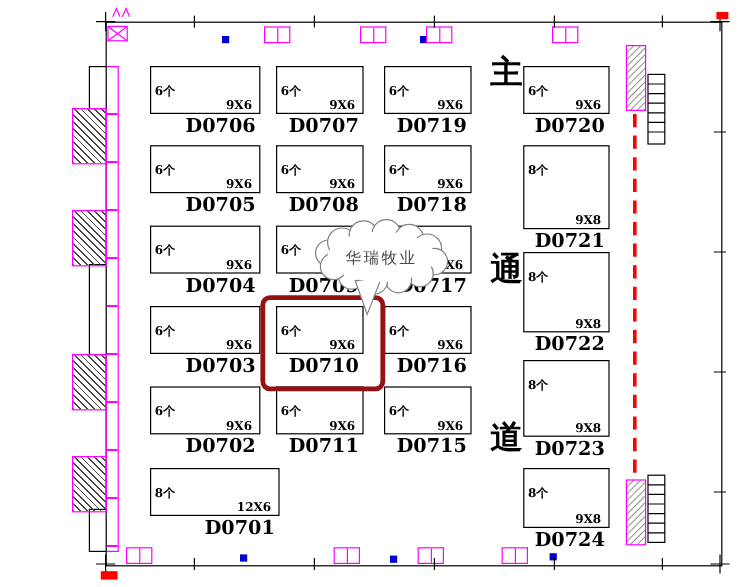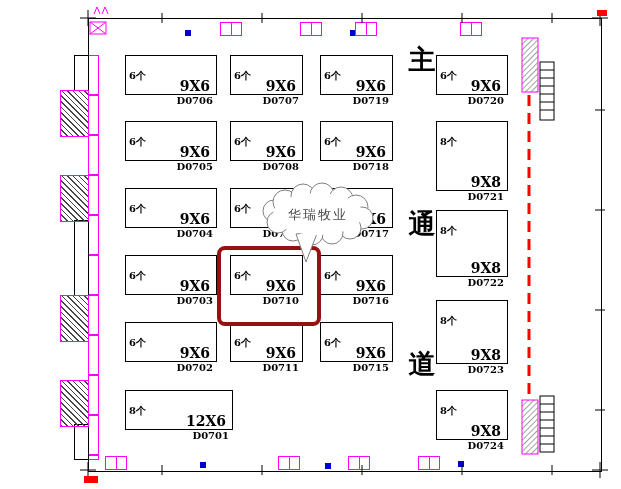--- a/index.html
+++ b/index.html
@@ -2,22 +2,22 @@
 <html style="--magenta: #ff00ff; --red: #ff0000; --blue: #0000cd; --highlight: #961212; --line: #000000;"><head>
 <meta charset="utf-8">
 <style>
   html,body{margin:0;padding:0;background:#fff;}
   .canvas{position:relative;width:621px;height:489px;background:#fff;overflow:hidden;
           font-family:"DejaVu Serif", serif;}
   .frame{position:absolute;left:88px;top:18px;width:512px;height:452px;border:1px solid #000;z-index:1;}
   #booth-layer{position:absolute;inset:0;z-index:2;}
   .booth{position:absolute;border:1px solid #000;background:#fff;}
   .booth .cap{position:absolute;left:3px;top:1px;font-size:10px;font-weight:bold;white-space:nowrap;margin-top:12px;}
-  .booth .size{position:absolute;right:6px;bottom:0;font-size:14px;font-weight:bold;white-space:nowrap;}
-  .booth .bid{position:absolute;right:3px;top:100%;margin-top:1px;font-size:10px;font-weight:bold;white-space:nowrap;}
+  .booth .size{position:absolute;right:6px;bottom:0;font-size:10px;font-weight:bold;white-space:nowrap;}
+  .booth .bid{position:absolute;right:3px;top:100%;margin-top:1px;font-size:16px;font-weight:bold;white-space:nowrap;}
   .aisle-char{position:absolute;left:406px;width:32px;text-align:center;font-size:27px;font-weight:bold;z-index:2;}
   .a0{top:42px}.a1{top:206px}.a2{top:346px}
   .wall{position:absolute;left:88px;top:55px;width:9px;height:403px;border:1px solid var(--magenta);
         background:repeating-linear-gradient(to bottom,#fff 0 38px,var(--magenta) 38px 40px);z-index:2;}
   .wallseg{position:absolute;left:74px;width:13px;border:1px solid #000;background:#fff;z-index:2;}
   .ws1{top:55px;height:34px}.ws2{top:220px;height:74px}.ws3{top:424px;height:34px}
   .hatch{position:absolute;left:60px;width:27px;height:45px;border:1px solid var(--magenta);
          background:repeating-linear-gradient(45deg,#444 0 1px,transparent 1px 4px);z-index:2;}
   .h1{top:90px}.h2{top:175px}.h3{top:295px}.h4{top:380px}
   .door{position:absolute;width:20px;height:12px;border:1px solid var(--magenta);background:#fff;z-index:3;}

